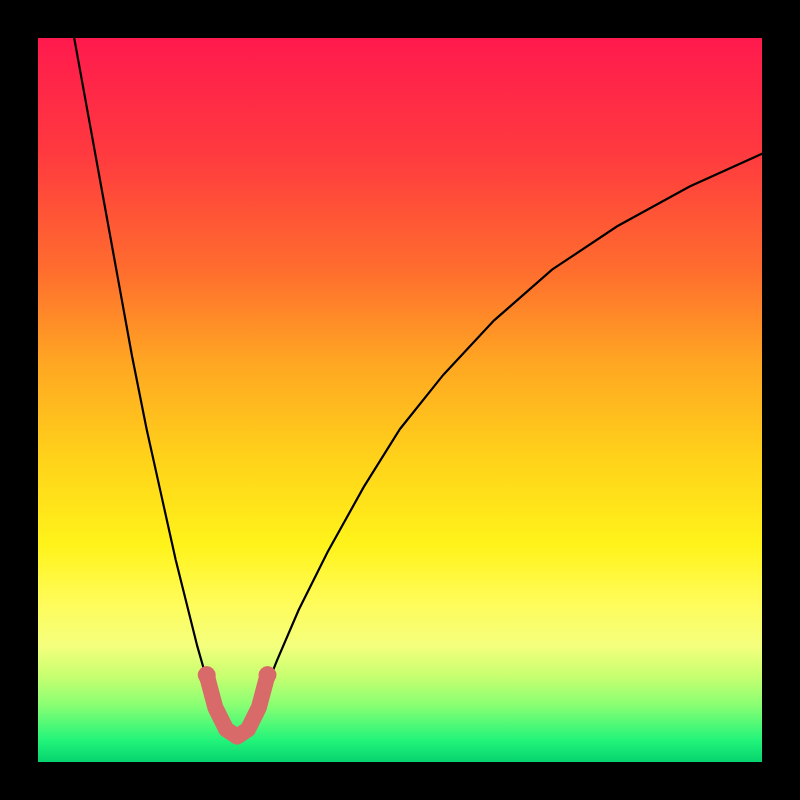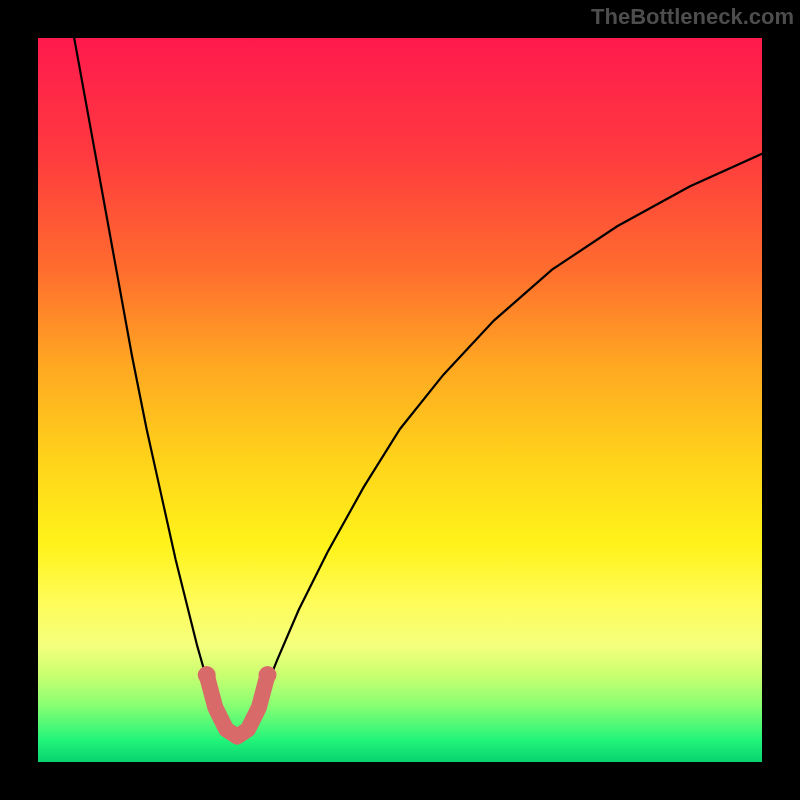--- a/index.html
+++ b/index.html
@@ -68,15 +68,14 @@
       <path id="main-curve" fill="none" stroke="#000000" stroke-width="2.2" stroke-linecap="round" d="M 36.2 0 L 50.68000000000001 79.64 L 65.16 159.28 L 79.64 238.92000000000002 L 94.12 318.56 L 108.6 390.96000000000004 L 123.08000000000001 456.12 L 137.56 521.28 L 144.8 550.24 L 152.04 579.2 L 159.28 608.16 L 166.52 633.5 L 173.76 655.22 L 181 676.94 L 181 676.94 L 188.24 691.42 L 195.48000000000002 698.66 L 202.72000000000003 698.66 L 209.95999999999998 691.42 L 217.2 676.94 L 217.2 676.94 L 224.44 658.84 L 238.92000000000002 622.64 L 260.64 571.96 L 289.6 514.04 L 325.8 448.88 L 362 390.96000000000004 L 405.44000000000005 336.66 L 456.12 282.36 L 514.04 231.68 L 579.2 188.24 L 651.6 148.42 L 724 115.84"></path>
 
       <path id="highlight-curve" fill="none" stroke="#d86a6a" stroke-width="16" stroke-linecap="round" stroke-linejoin="round" d="M 168.692 637.12 L 177.38 669.7 L 188.24 691.42 L 199.10000000000002 698.66 L 209.95999999999998 691.42 L 220.82 669.7 L 229.508 637.12"></path>
 
       <circle id="hl-dot-1" r="9" fill="#d86a6a" cx="168.692" cy="637.12"></circle>
       <circle id="hl-dot-2" r="9" fill="#d86a6a" cx="229.508" cy="637.12"></circle>
     </svg>
 
   </div>
 
-  <div class="watermark">TheBottleneck.com</div>
 
 </div>
 
 </body></html>

